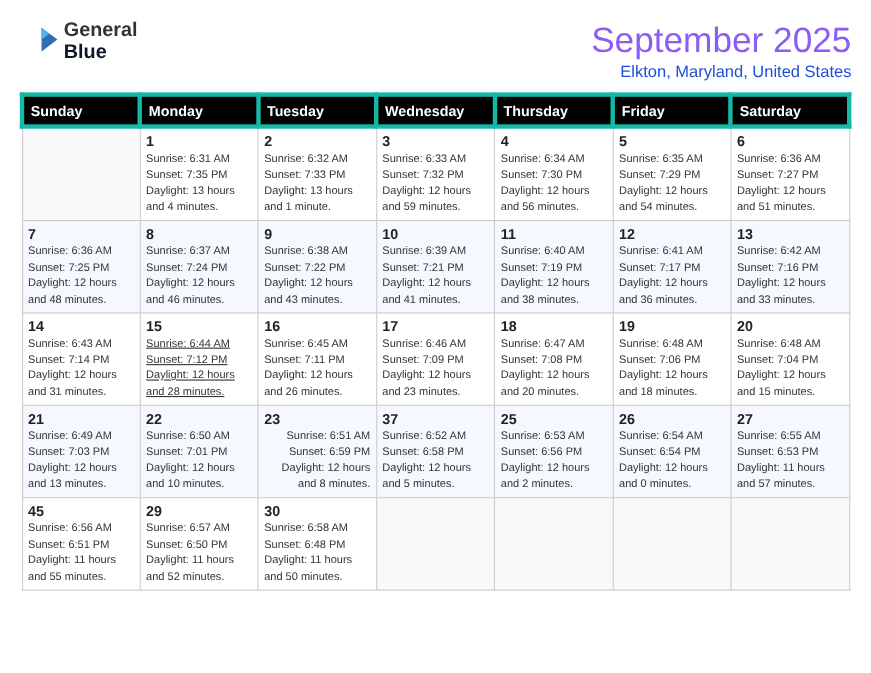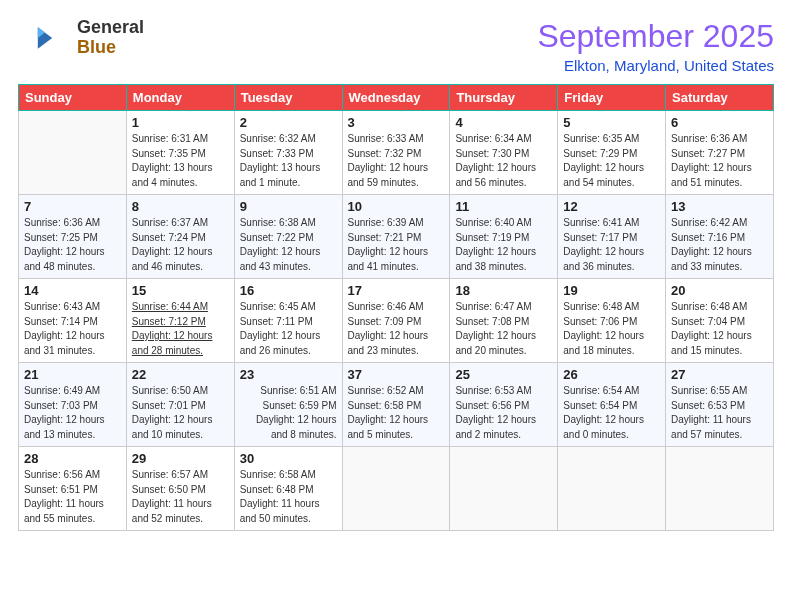--- a/index.html
+++ b/index.html
@@ -17,32 +17,31 @@
       background: #fff;
     }
     .header-row {
       display: flex;
       justify-content: space-between;
       align-items: flex-start;
       margin-bottom: 10px;
     }
     .logo-area {
       display: flex;
-      align-items: center;
-      gap: 19px;
+      align-items: flex-start;
     }
     .logo-text {
       display: flex;
       flex-direction: column;
       font-size: 18px;
       font-weight: bold;
       line-height: 1.1;
     }
     .logo-general { color: #333; }
-    .logo-blue { color: #a16207; }
+    .logo-blue { color: #0f172a; }
     .logo-icon {
       width: 36px;
       height: 36px;
       margin-right: 4px;
     }
     .title-area {
       text-align: right;
     }
     .month-title {
       font-size: 32px;
@@ -53,27 +52,27 @@
       font-size: 15px;
       color: #1d4ed8;
       margin-top: 2px;
     }
     .calendar {
       width: 100%;
       border-collapse: collapse;
       border: 1px solid #ccc;
     }
     .calendar th {
-      background: #ef4444;
+      background: #000000;
       color: #fff;
       font-size: 13px;
       font-weight: bold;
       text-align: left;
       padding: 5px 6px;
-      border: 1px solid #14b8a6;
+      border: 4px solid #14b8a6;
     }
     .calendar td {
       vertical-align: top;
       border: 1px solid #ccc;
       padding: 4px 5px;
       width: 108px;
       min-height: 80px;
       background: #fff;
     }
     .calendar tr:nth-child(even) td {
@@ -326,21 +325,21 @@
           <td>
             <span class="day-number">27</span>
             <div class="day-info" style="white-space: pre-line;">Sunrise: 6:55 AM
 Sunset: 6:53 PM
 Daylight: 11 hours
 and 57 minutes.</div>
           </td>
         </tr>
         <tr class="last-row">
           <td>
-            <span class="day-number">28</span>
+            <span class="day-number">45</span>
             <div class="day-info" style="white-space: pre-line;">Sunrise: 6:56 AM
 Sunset: 6:51 PM
 Daylight: 11 hours
 and 55 minutes.</div>
           </td>
           <td>
             <span class="day-number">29</span>
             <div class="day-info" style="white-space: pre-line;">Sunrise: 6:57 AM
 Sunset: 6:50 PM
 Daylight: 11 hours

